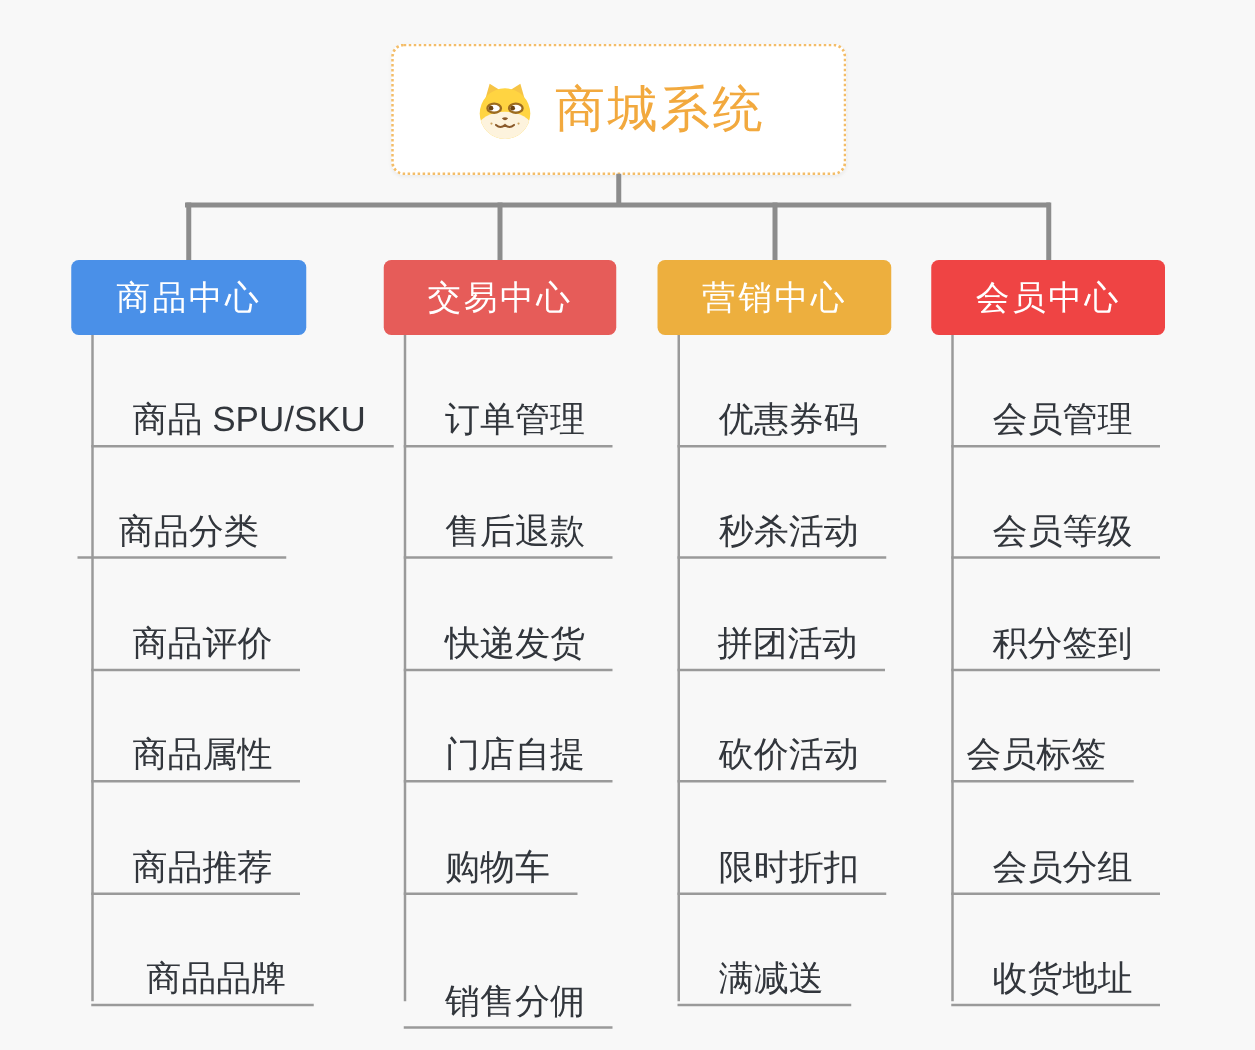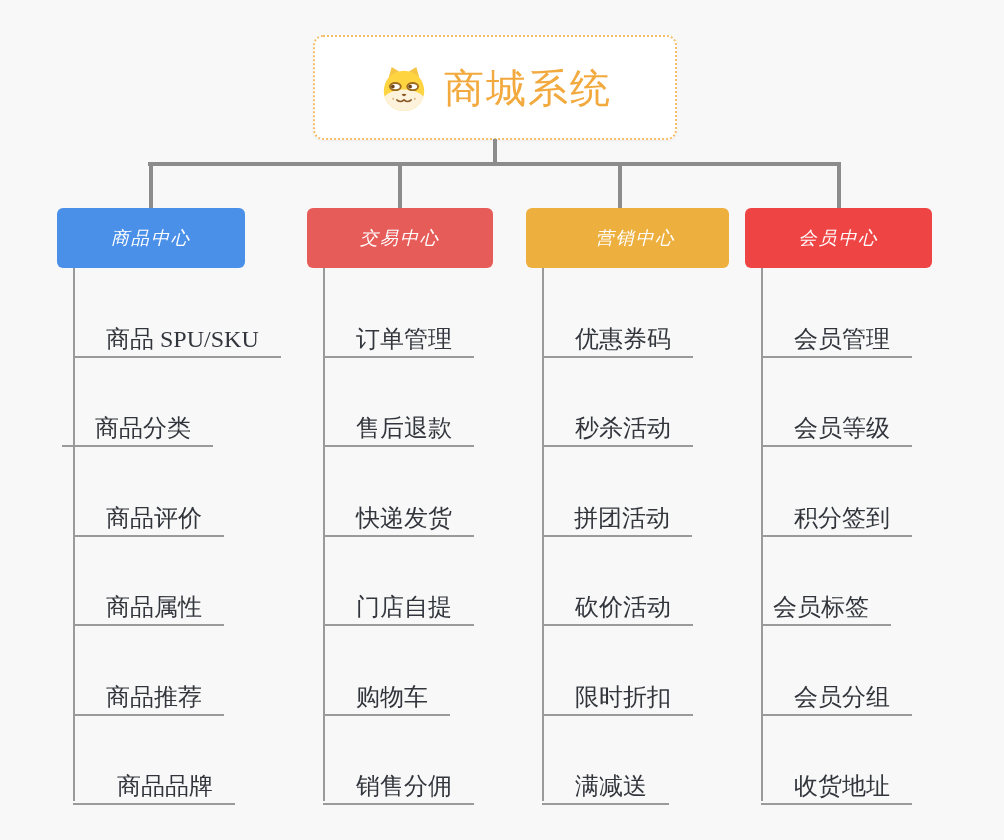--- a/index.html
+++ b/index.html
@@ -30,37 +30,36 @@
   .bus{left:148px;top:162px;width:692px;height:4px;}
   .drop{width:4px;top:162px;height:48px;}
 
   
   .branch-box{
     position:absolute;top:208px;height:60px;border-radius:6px;
     display:flex;align-items:center;justify-content:center;
     cursor:pointer;
   }
   .branch-box span{
-    color:#ffffff;font-size:18px;line-height:1;letter-spacing:2px;font-style:italic;
+    color:#ffffff;font-size:27px;line-height:1;letter-spacing:2px;
   }
 
   
   .col-line{position:absolute;width:2px;background:#9a9a9a;top:268px;height:533px;}
 
   
   .item{
     position:absolute;height:36px;
     width:-moz-fit-content;width:fit-content;
     padding:0 22px 4px 33px;
     border-bottom:2px solid #9a9a9a;
     display:flex;align-items:flex-end;
-    font-size:24px;color:#32363c;line-height:1.1;
+    font-size:28px;color:#32363c;line-height:1.1;
     white-space:nowrap;
     cursor:pointer;
-    font-family:Liberation Serif, serif;
   }
 </style>
 </head>
 <body>
 
 <div class="stage">
 
   <div class="root-card">
     <svg width="52" height="48" viewBox="0 0 72 64" aria-hidden="true">
       <defs>
@@ -104,23 +103,23 @@
       <div class="line drop" style="left: 398px;"></div>
       <div class="branch-box" style="left: 307px; width: 186px; background: rgb(230, 92, 89);">
         <span>交易中心</span>
       </div>
       <div class="col-line" style="left: 323px;"></div>
       <div class="item" style="left: 323px; top: 316px;">订单管理</div>
       <div class="item" style="left: 323px; top: 405px;">售后退款</div>
       <div class="item" style="left: 323px; top: 495px;">快递发货</div>
       <div class="item" style="left: 323px; top: 584px;">门店自提</div>
       <div class="item" style="left: 323px; top: 674px;">购物车</div>
-      <div class="item" style="left: 323px; top: 763px; padding-left: 33px;">销售分佣</div>
+      <div class="item" style="left: 323px; top: 781px; padding-left: 33px;">销售分佣</div>
       <div class="line drop" style="left: 617.5px;"></div>
-      <div class="branch-box" style="left: 526px; width: 187px; background: rgb(237, 175, 62); padding-left: 16px;">
+      <div class="branch-box" style="left: 526px; width: 187px; background: rgb(237, 175, 62);">
         <span>营销中心</span>
       </div>
       <div class="col-line" style="left: 542px;"></div>
       <div class="item" style="left: 542px; top: 316px;">优惠券码</div>
       <div class="item" style="left: 542px; top: 405px;">秒杀活动</div>
       <div class="item" style="left: 542px; top: 495px; padding-left: 32px;">拼团活动</div>
       <div class="item" style="left: 542px; top: 584px;">砍价活动</div>
       <div class="item" style="left: 542px; top: 674px;">限时折扣</div>
       <div class="item" style="left: 542px; top: 763px;">满减送</div>
       <div class="line drop" style="left: 836.5px;"></div>

